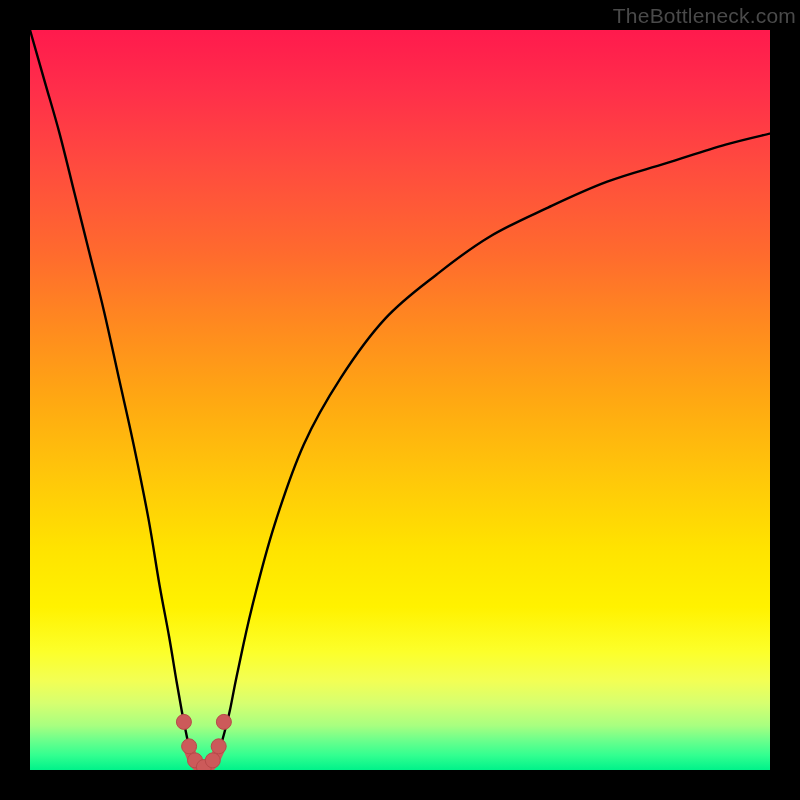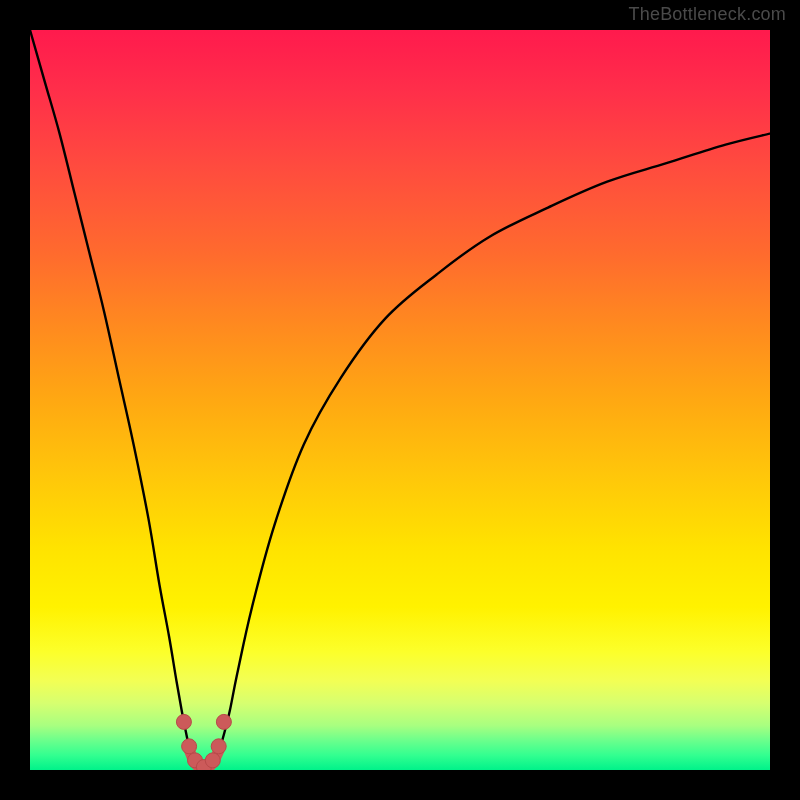--- a/index.html
+++ b/index.html
@@ -56,23 +56,23 @@
   .curves {
     position: absolute;
     left: 0;
     top: 0;
     width: 740px;
     height: 740px;
   }
   .watermark {
     position: absolute;
     top: 4px;
-    right: 14px;
+    right: 4px;
     color: #4a4a4a;
-    font-size: 18px;
+    font-size: 21px;
     letter-spacing: 0.2px;
     font-weight: 400;
     user-select: none;
   }
 </style>
 </head>
 <body>
 
 <div class="frame">
   <div class="plot">

